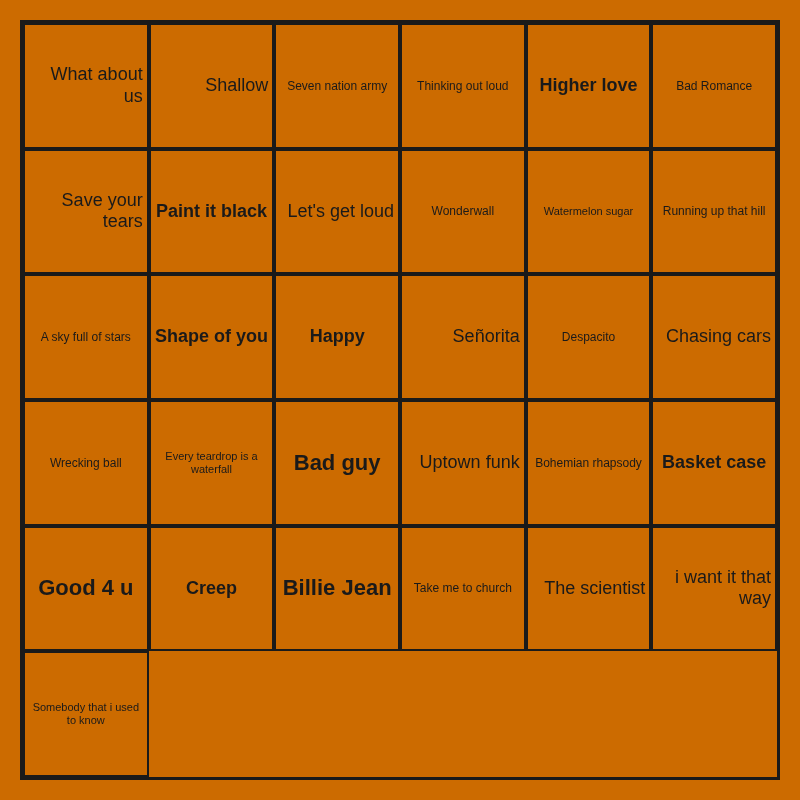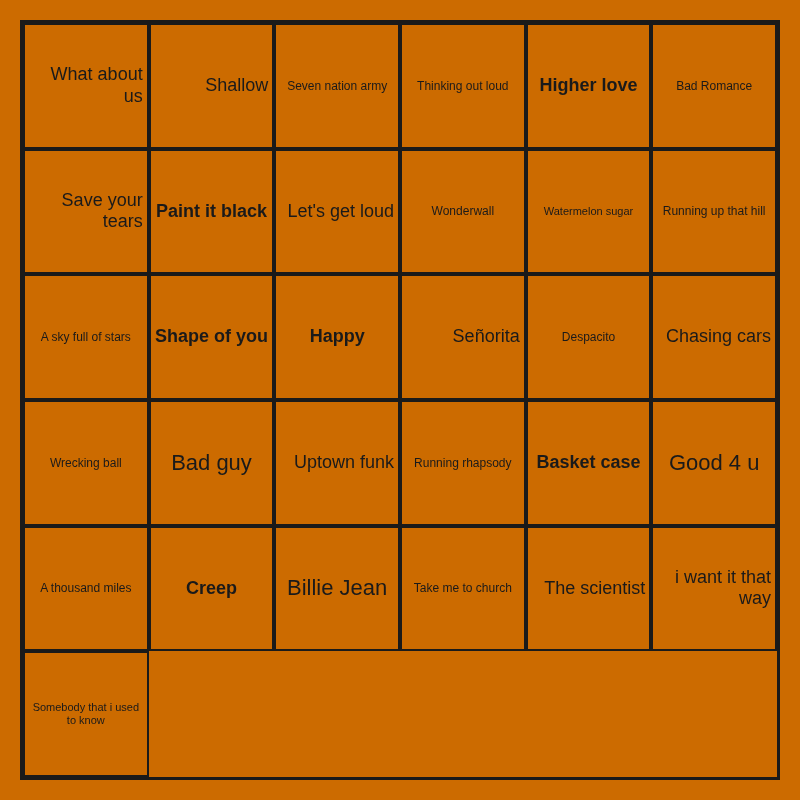--- a/index.html
+++ b/index.html
@@ -41,21 +41,21 @@
     }
 
     .bingo-cell span {
       display: block;
       width: 100%;
     }
 
     
     .size-xl {
       font-size: 22px;
-      font-weight: normal;
+      font-weight: bold;
     }
     .size-lg {
       font-size: 18px;
       font-weight: bold;
     }
     .size-md {
       font-size: 18px;
       font-weight: normal;
       text-align: right;
     }
@@ -123,36 +123,36 @@
     <div class="bingo-cell">
       <span class="size-sm">Despacito</span>
     </div>
     <div class="bingo-cell">
       <span class="size-md">Chasing cars</span>
     </div>
     <div class="bingo-cell">
       <span class="size-sm">Wrecking ball</span>
     </div>
     <div class="bingo-cell">
+      <span class="size-xs">Every teardrop is a waterfall</span>
+    </div>
+    <div class="bingo-cell">
       <span class="size-xl">Bad guy</span>
     </div>
     <div class="bingo-cell">
       <span class="size-md">Uptown funk</span>
     </div>
     <div class="bingo-cell">
-      <span class="size-sm">Running rhapsody</span>
+      <span class="size-sm">Bohemian rhapsody</span>
     </div>
     <div class="bingo-cell">
       <span class="size-lg">Basket case</span>
     </div>
     <div class="bingo-cell">
       <span class="size-xl">Good 4 u</span>
-    </div>
-    <div class="bingo-cell">
-      <span class="size-sm">A thousand miles</span>
     </div>
     <div class="bingo-cell">
       <span class="size-lg">Creep</span>
     </div>
     <div class="bingo-cell">
       <span class="size-xl">Billie Jean</span>
     </div>
     <div class="bingo-cell">
       <span class="size-sm">Take me to church</span>
     </div>

